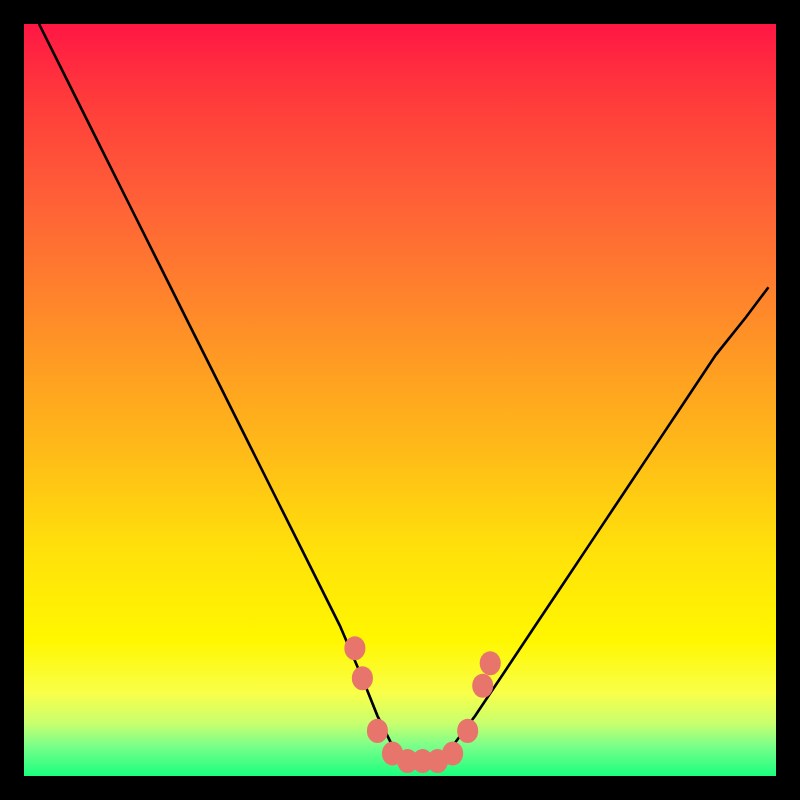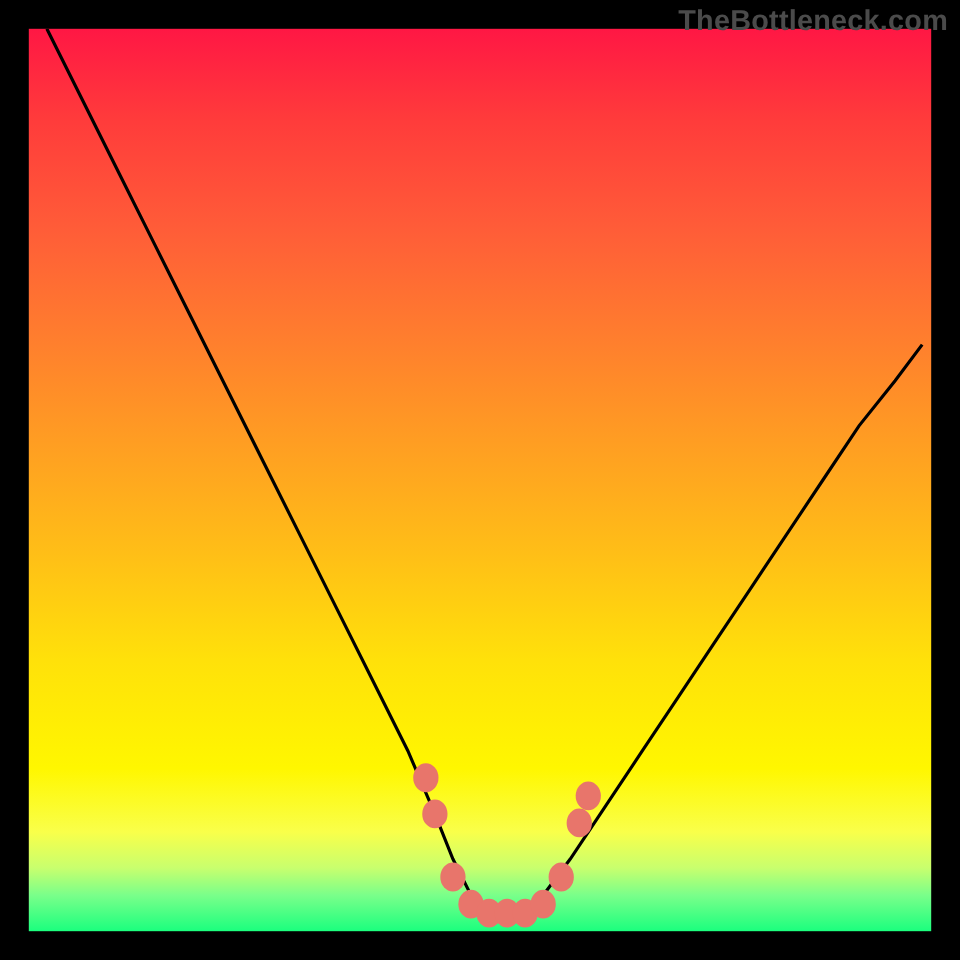--- a/index.html
+++ b/index.html
@@ -73,14 +73,13 @@
           <ellipse cx="53" cy="98" rx="1.4" ry="1.6" fill="#e8756b"></ellipse>
           <ellipse cx="55" cy="98" rx="1.4" ry="1.6" fill="#e8756b"></ellipse>
           <ellipse cx="57" cy="97" rx="1.4" ry="1.6" fill="#e8756b"></ellipse>
           <ellipse cx="59" cy="94" rx="1.4" ry="1.6" fill="#e8756b"></ellipse>
           <ellipse cx="61" cy="88" rx="1.4" ry="1.6" fill="#e8756b"></ellipse>
           <ellipse cx="62" cy="85" rx="1.4" ry="1.6" fill="#e8756b"></ellipse>
         </g>
     </svg>
   </div>
 
-  <div class="watermark">TheBottleneck.com</div>
 </div>
 
 </body></html>

